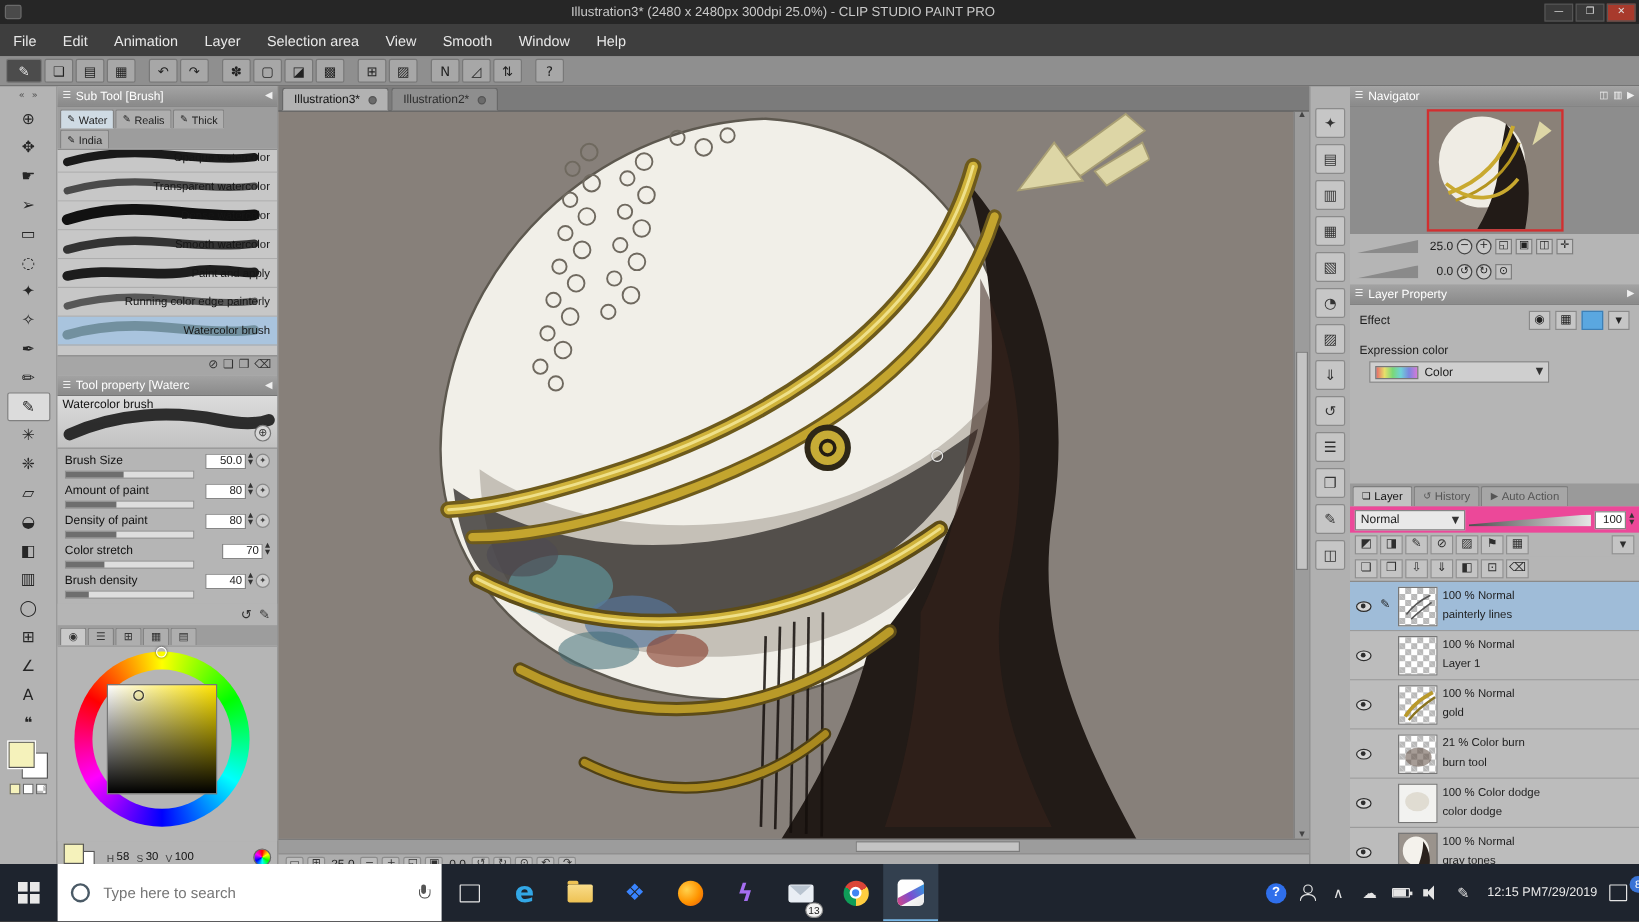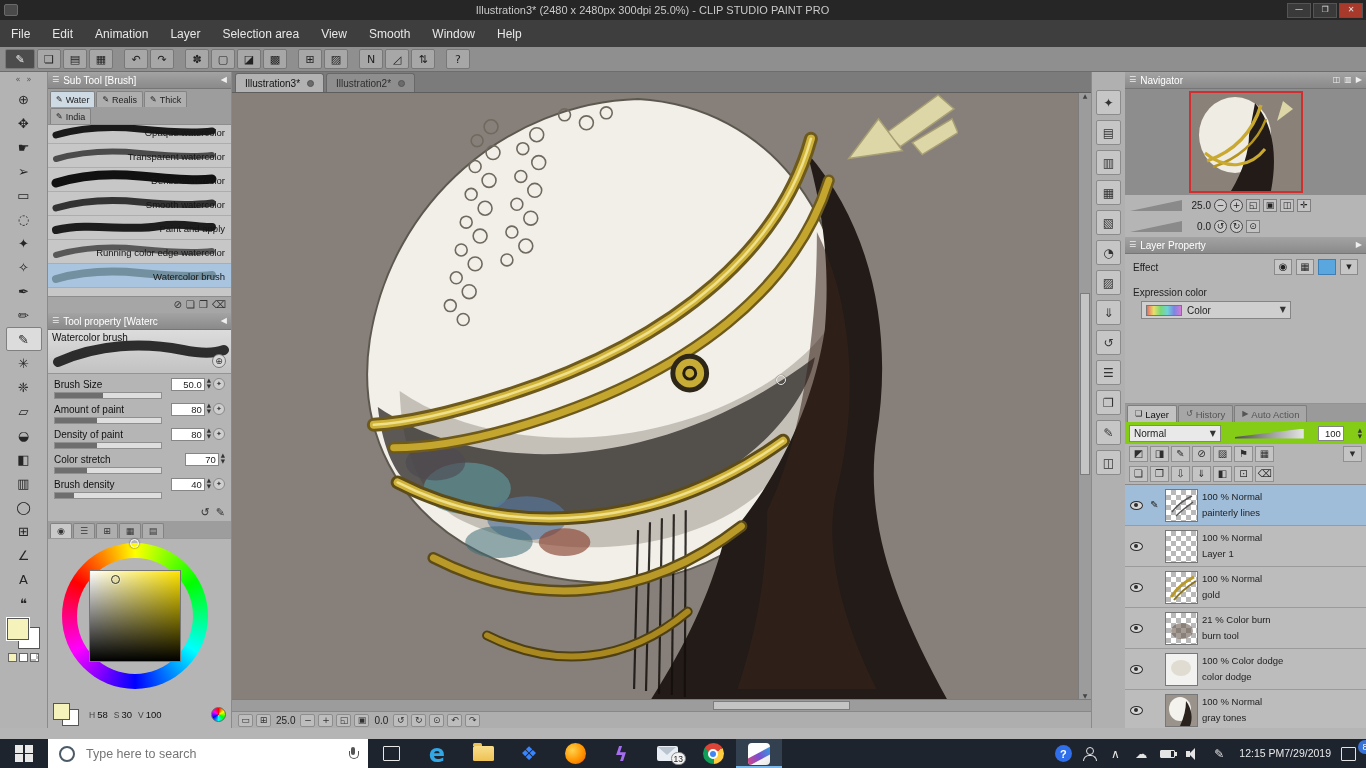--- a/index.html
+++ b/index.html
@@ -145,42 +145,42 @@
   .expr-label{padding:10px 8px 3px;font-size:10px;color:#222}
   .expr-dd{margin:0 0 0 16px;width:150px;height:18px;background:#cfcfcf;border:1px solid #858585;display:flex;align-items:center;gap:5px;padding:0 4px;font-size:10px}
   .grad-chip{width:36px;height:11px;background:linear-gradient(to right,#e66a6a,#e8e06a,#79d877,#6fd2d8,#7b86e0,#d57ad8);border:1px solid #777}
   .expr-dd .g{margin-left:auto;font-size:8px;color:#333}
 
   .lp-tabs{height:18px;background:#9a9a9a;display:flex;align-items:flex-end;gap:1px;padding:0 2px}
   .lp-tab{height:17px;display:flex;align-items:center;gap:3px;padding:0 7px;font-size:9.5px;
           background:#a6a6a6;color:#555;border:1px solid #7e7e7e;border-bottom:none;border-radius:2px 2px 0 0}
   .lp-tab .g{font-size:8px}
   .lp-tab.active{background:#c2c2c2;color:#111}
-  .blend-row{display:flex;align-items:center;gap:14px;padding:3px 4px 2px;background:#84cc16}
+  .blend-row{display:flex;align-items:center;gap:3px;padding:3px 4px 2px;background:#ec4899}
   .blend-dd{width:92px;height:17px;background:#e9e9e9;border:1px solid #858585;display:flex;align-items:center;padding:0 4px;font-size:10px}
   .blend-dd span:first-child{flex:1}
   .blend-dd .g{font-size:8px;color:#333}
   .op-slider{flex:1;height:10px;background:linear-gradient(to right,#4e4e4e,#e6e6e6);clip-path:polygon(0 85%,100% 0,100% 100%,0 100%);position:relative}
   .op-value{width:26px;height:15px;background:#fff;border:1px solid #858585;font-size:9.5px;display:flex;align-items:center;justify-content:flex-end;padding-right:2px}
   .icon-row{display:flex;align-items:center;gap:2px;padding:2px 4px;background:#b5b5b5}
   .ir-i{width:19px;height:16px;border:1px solid #909090;background:#c4c4c4;display:flex;align-items:center;justify-content:center;font-size:10px;color:#2e2e2e}
   .layer-list{flex:1;overflow:hidden;background:#ababab;border-top:1px solid #8a8a8a}
   .layer-row{height:41px;display:flex;align-items:center;gap:4px;padding:0 3px;background:#bcbcbc;border-bottom:1px solid #9b9b9b}
   .layer-row.sel{background:#9fbcd8}
   .lr-eye{width:16px;display:flex;justify-content:center}
   .eye{width:13px;height:9px;border:1px solid #2e2e2e;border-radius:50%;position:relative;background:#d6d6d6}
   .eye::after{content:"";position:absolute;left:3.5px;top:1.5px;width:4px;height:4px;border-radius:50%;background:#2e2e2e}
   .lr-edit{width:13px;font-size:10px;color:#222;text-align:center}
   .lr-thumb{width:33px;height:33px;border:1px solid #777;position:relative;flex:none}
   .checker{background-color:#fff;background-image:linear-gradient(45deg,#b9b9b9 25%,transparent 25%,transparent 75%,#b9b9b9 75%),linear-gradient(45deg,#b9b9b9 25%,transparent 25%,transparent 75%,#b9b9b9 75%);background-size:10px 10px;background-position:0 0,5px 5px}
   .lr-text{flex:1;display:flex;flex-direction:column;justify-content:center;font-size:9.5px;color:#1d1d1d;line-height:1.65;min-width:0}
   .lr-text span{white-space:nowrap;overflow:hidden}
 
   
-  .taskbar{position:absolute;left:0;right:0;bottom:0;height:29px;background:#1e242e;display:flex;align-items:stretch;color:#e8e8e8}
+  .taskbar{position:absolute;left:0;right:0;bottom:0;height:48px;background:#1e242e;display:flex;align-items:stretch;color:#e8e8e8}
   .tb-start{width:48px;display:flex;align-items:center;justify-content:center}
   .winlogo{display:grid;grid-template-columns:8px 8px;grid-template-rows:8px 8px;gap:1.5px;transform:skewY(0deg)}
   .winlogo span{background:#e8e8e8}
   .tb-search{width:320px;background:#fff;display:flex;align-items:center;gap:9px;padding:0 11px}
   .cortana{width:16px;height:16px;border:2px solid #4a5a66;border-radius:50%;flex:none}
   .tb-search input{border:none;outline:none;flex:1;font-size:12.5px;font-family:"Liberation Sans",sans-serif;color:#333;background:transparent}
   .mic{position:relative;width:9px;height:14px;flex:none}
   .mic::before{content:"";position:absolute;left:3px;top:0;width:3.5px;height:8px;background:#555;border-radius:2px}
   .mic::after{content:"";position:absolute;left:0.5px;top:4px;width:8px;height:7px;border:1.2px solid #555;border-top:none;border-radius:0 0 7px 7px}
   .tb-app{width:46px;display:flex;align-items:center;justify-content:center;position:relative}
@@ -361,21 +361,21 @@
         <div class="brush-row">
           <svg width="170" height="20">
               <path d="M6,12 C40,4 80,14 110,8 C130,4 150,10 162,9" stroke="#1d1d1d" stroke-width="8" fill="none" stroke-linecap="round"></path>
             </svg>
           <span class="brush-label">Paint and apply</span>
         </div>
         <div class="brush-row">
           <svg width="170" height="20">
               <path d="M6,13 C34,5 60,4 90,7 C120,10 146,11 162,9" stroke="#333" stroke-width="6" fill="none" stroke-linecap="round" opacity=".75"></path>
             </svg>
-          <span class="brush-label">Running color edge watercolor</span>
+          <span class="brush-label">Running color edge painterly</span>
         </div>
         <div class="brush-row sel">
           <svg width="170" height="20">
               <path d="M6,13 C34,5 60,4 90,7 C120,10 146,11 162,9" stroke="#72909f" stroke-width="8" fill="none" stroke-linecap="round"></path>
             </svg>
           <span class="brush-label">Watercolor brush</span>
         </div>
       </div>
       <div class="subtool-footer">
         <span class="sf-i g">⊘</span>

